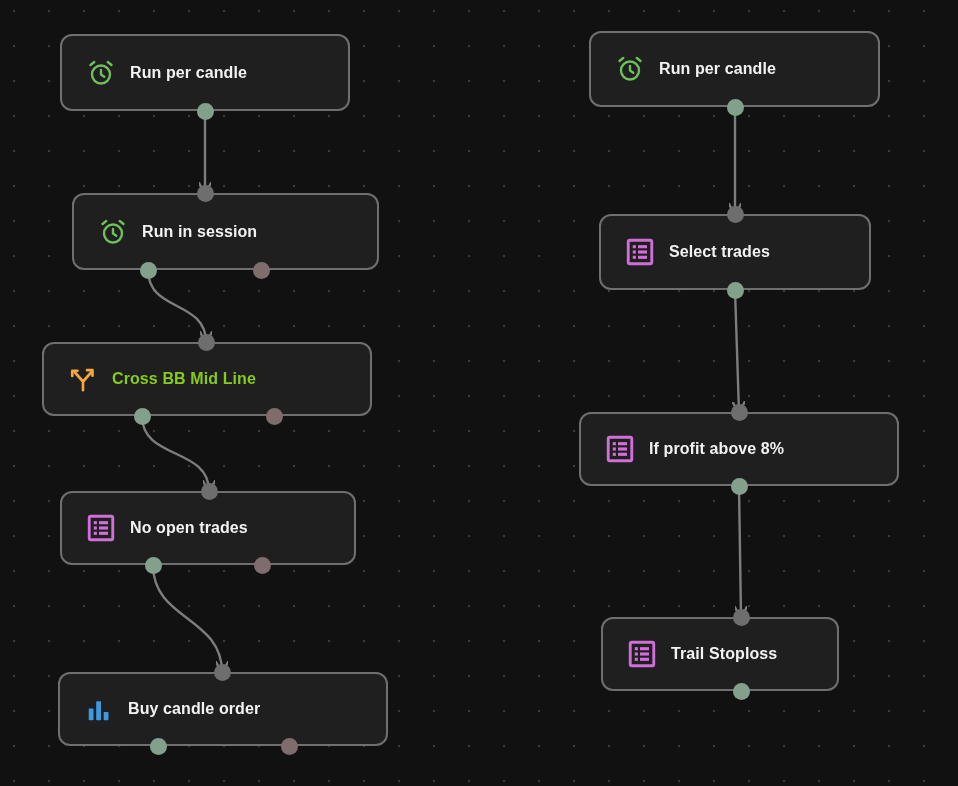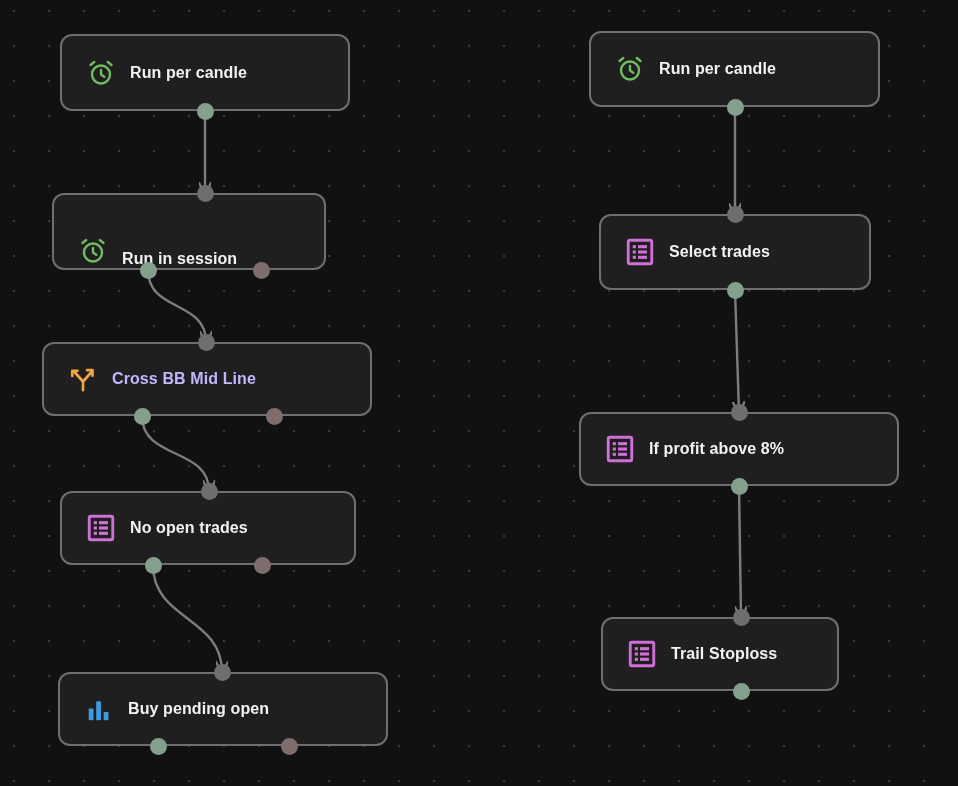--- a/index.html
+++ b/index.html
@@ -101,41 +101,41 @@
         <span class="node-icon">
           <svg width="30" height="30" viewBox="0 0 24 24" fill="none" stroke="#6fbf5e" stroke-width="1.9" stroke-linecap="round" stroke-linejoin="round">
             <circle cx="12" cy="13.2" r="7.2"></circle>
             <path d="M12 9.6 L12 13.2 L14.6 15"></path>
             <path d="M3.6 5.6 L6.6 3.2"></path>
             <path d="M20.4 5.6 L17.4 3.2"></path>
           </svg>
         </span>
         <span class="node-label" style="color: rgb(242, 242, 242);">Run per candle</span>
       </div>
-      <div class="node" style="left: 52px; top: 193px; width: 274px; height: 77px; background: rgb(31, 31, 31); border-color: rgb(111, 111, 111); align-items: flex-end;">
+      <div class="node" style="left: 72px; top: 193px; width: 307px; height: 77px; background: rgb(31, 31, 31); border-color: rgb(111, 111, 111);">
         <span class="node-icon">
           <svg width="30" height="30" viewBox="0 0 24 24" fill="none" stroke="#6fbf5e" stroke-width="1.9" stroke-linecap="round" stroke-linejoin="round">
             <circle cx="12" cy="13.2" r="7.2"></circle>
             <path d="M12 9.6 L12 13.2 L14.6 15"></path>
             <path d="M3.6 5.6 L6.6 3.2"></path>
             <path d="M20.4 5.6 L17.4 3.2"></path>
           </svg>
         </span>
         <span class="node-label" style="color: rgb(242, 242, 242);">Run in session</span>
       </div>
       <div class="node" style="left: 42px; top: 342px; width: 330px; height: 74px; background: rgb(31, 31, 31); border-color: rgb(111, 111, 111);">
         <span class="node-icon">
           <svg width="30" height="30" viewBox="0 0 24 24" fill="none" stroke="#f5a742" stroke-width="2.1" stroke-linecap="round" stroke-linejoin="round">
             <path d="M12 21 L12 14 L5.2 6.4"></path>
             <path d="M12 14 L19 6.2"></path>
             <path d="M3.4 9.6 L3.4 5.4 L7.6 5.4"></path>
             <path d="M15.2 4.9 L19.6 4.9 L19.6 9.3"></path>
           </svg>
         </span>
-        <span class="node-label" style="color: #c4b5fd;">Cross BB Mid Line</span>
+        <span class="node-label" style="color: #84cc16;">Cross BB Mid Line</span>
       </div>
       <div class="node" style="left: 60px; top: 491px; width: 296px; height: 74px; background: rgb(31, 31, 31); border-color: rgb(111, 111, 111);">
         <span class="node-icon">
           <svg width="30" height="30" viewBox="0 0 24 24" fill="none">
             <rect x="2.6" y="2.6" width="18.8" height="18.8" rx="1.2" stroke="#d06fd8" stroke-width="2.3"></rect>
             <rect x="6.2" y="6.5" width="2.5" height="2.5" fill="#d06fd8"></rect>
             <rect x="10.4" y="6.5" width="7.2" height="2.5" fill="#d06fd8"></rect>
             <rect x="6.2" y="10.75" width="2.5" height="2.5" fill="#d06fd8"></rect>
             <rect x="10.4" y="10.75" width="7.2" height="2.5" fill="#d06fd8"></rect>
             <rect x="6.2" y="15" width="2.5" height="2.5" fill="#d06fd8"></rect>
@@ -145,21 +145,21 @@
         <span class="node-label" style="color: rgb(242, 242, 242);">No open trades</span>
       </div>
       <div class="node" style="left: 58px; top: 672px; width: 330px; height: 74px; background: rgb(31, 31, 31); border-color: rgb(111, 111, 111);">
         <span class="node-icon">
           <svg width="28" height="28" viewBox="0 0 24 24" fill="#3d9ae0">
             <rect x="3.2" y="11.5" width="4.1" height="10.2" rx="0.6"></rect>
             <rect x="9.6" y="5.4" width="4.1" height="16.3" rx="0.6"></rect>
             <rect x="16" y="14.6" width="4.1" height="7.1" rx="0.6"></rect>
           </svg>
         </span>
-        <span class="node-label" style="color: rgb(242, 242, 242);">Buy pending open</span>
+        <span class="node-label" style="color: rgb(242, 242, 242);">Buy candle order</span>
       </div>
       <div class="node" style="left: 589px; top: 31px; width: 291px; height: 76px; background: rgb(31, 31, 31); border-color: rgb(111, 111, 111);">
         <span class="node-icon">
           <svg width="30" height="30" viewBox="0 0 24 24" fill="none" stroke="#6fbf5e" stroke-width="1.9" stroke-linecap="round" stroke-linejoin="round">
             <circle cx="12" cy="13.2" r="7.2"></circle>
             <path d="M12 9.6 L12 13.2 L14.6 15"></path>
             <path d="M3.6 5.6 L6.6 3.2"></path>
             <path d="M20.4 5.6 L17.4 3.2"></path>
           </svg>
         </span>

